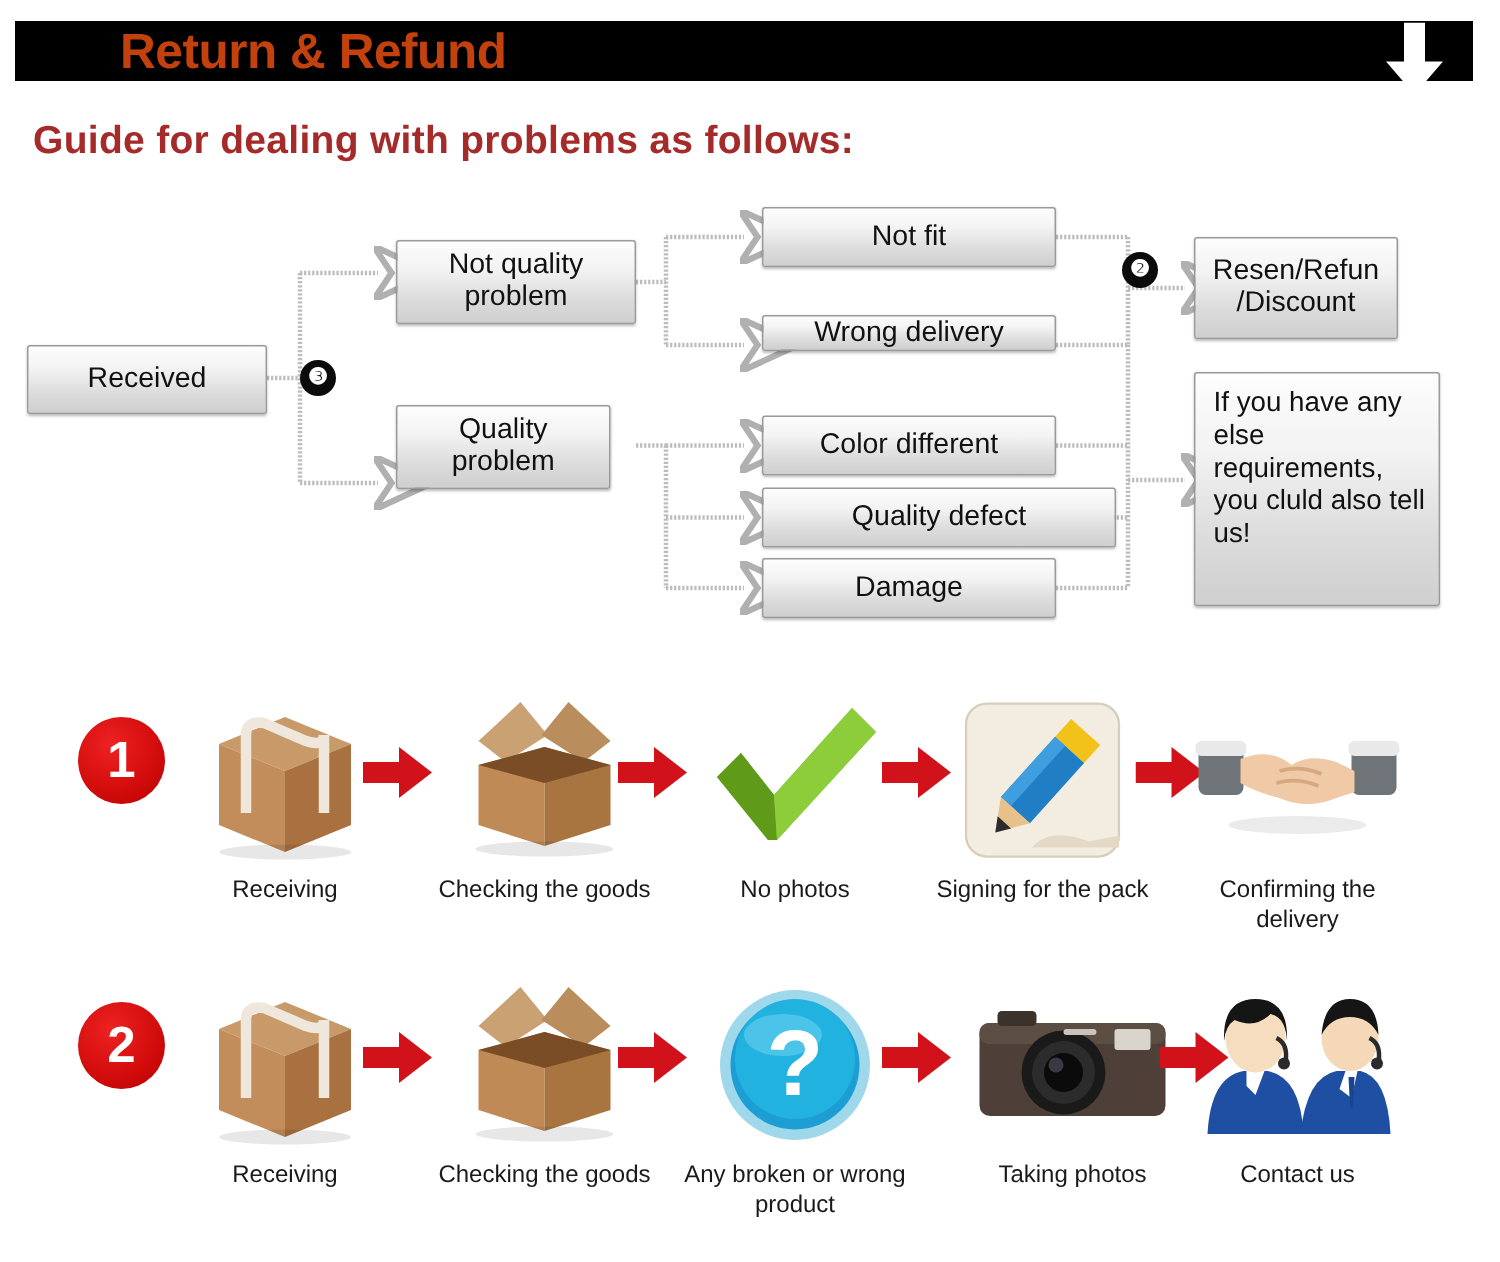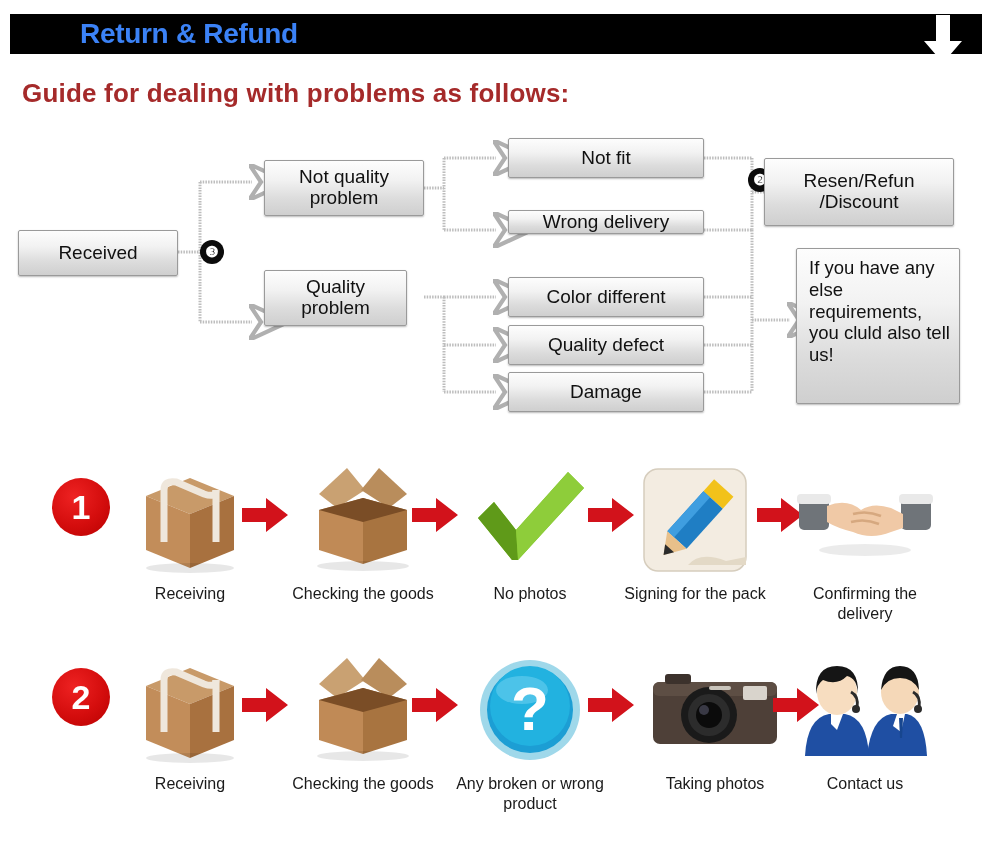--- a/index.html
+++ b/index.html
@@ -24,22 +24,22 @@
     height: 40px;
     background: #000000;
   }
   #header-title {
     position: absolute;
     left: 80px;
     top: 14px;
     width: 500px;
     height: 40px;
     line-height: 40px;
-    color: #3b82f6;
-    font-size: 28px;
+    color: #c2410c;
+    font-size: 33px;
     font-weight: bold;
     letter-spacing: -0.3px;
     white-space: nowrap;
   }
   #header-down-arrow {
     position: absolute;
     left: 920px;
     top: 15px;
     width: 46px;
     height: 48px;
@@ -217,27 +217,27 @@
   <div class="fc-box" style="left:264px; top:30px; width:160px; height:56px;">Not quality problem</div>
 
   <div class="fc-box" style="left:264px; top:140px; width:143px; height:56px;">Quality problem</div>
 
   <div class="fc-box" style="left:508px; top:8px; width:196px; height:40px;">Not fit</div>
 
   <div class="fc-box" style="left:508px; top:80px; width:196px; height:24px;">Wrong delivery</div>
 
   <div class="fc-box" style="left:508px; top:147px; width:196px; height:40px;">Color different</div>
 
-  <div class="fc-box" style="left:508px; top:195px; width:196px; height:40px;">Quality defect</div>
+  <div class="fc-box" style="left:508px; top:195px; width:236px; height:40px;">Quality defect</div>
 
   <div class="fc-box" style="left:508px; top:242px; width:196px; height:40px;">Damage</div>
 
   <div class="fc-badge" style="left:748px; top:38px;">❷</div>
 
-  <div class="fc-box" style="left:764px; top:28px; width:190px; height:68px; font-size:19px;">Resen/Refun /Discount</div>
+  <div class="fc-box" style="left:796px; top:28px; width:136px; height:68px; font-size:19px;">Resen/Refun /Discount</div>
 
   <div class="fc-box left-text" style="left:796px; top:118px; width:164px; height:156px; font-size:18.5px;">If you have any else requirements, you cluld also tell us!</div>
 </div>
 
 <div class="step-row" id="step-row-1">
   <div class="step-number">1</div>
 
   <div class="step-item" style="left:115px; top:10px;">
     <div class="step-icon">
       <svg width="112" height="112" viewBox="0 0 112 112">

